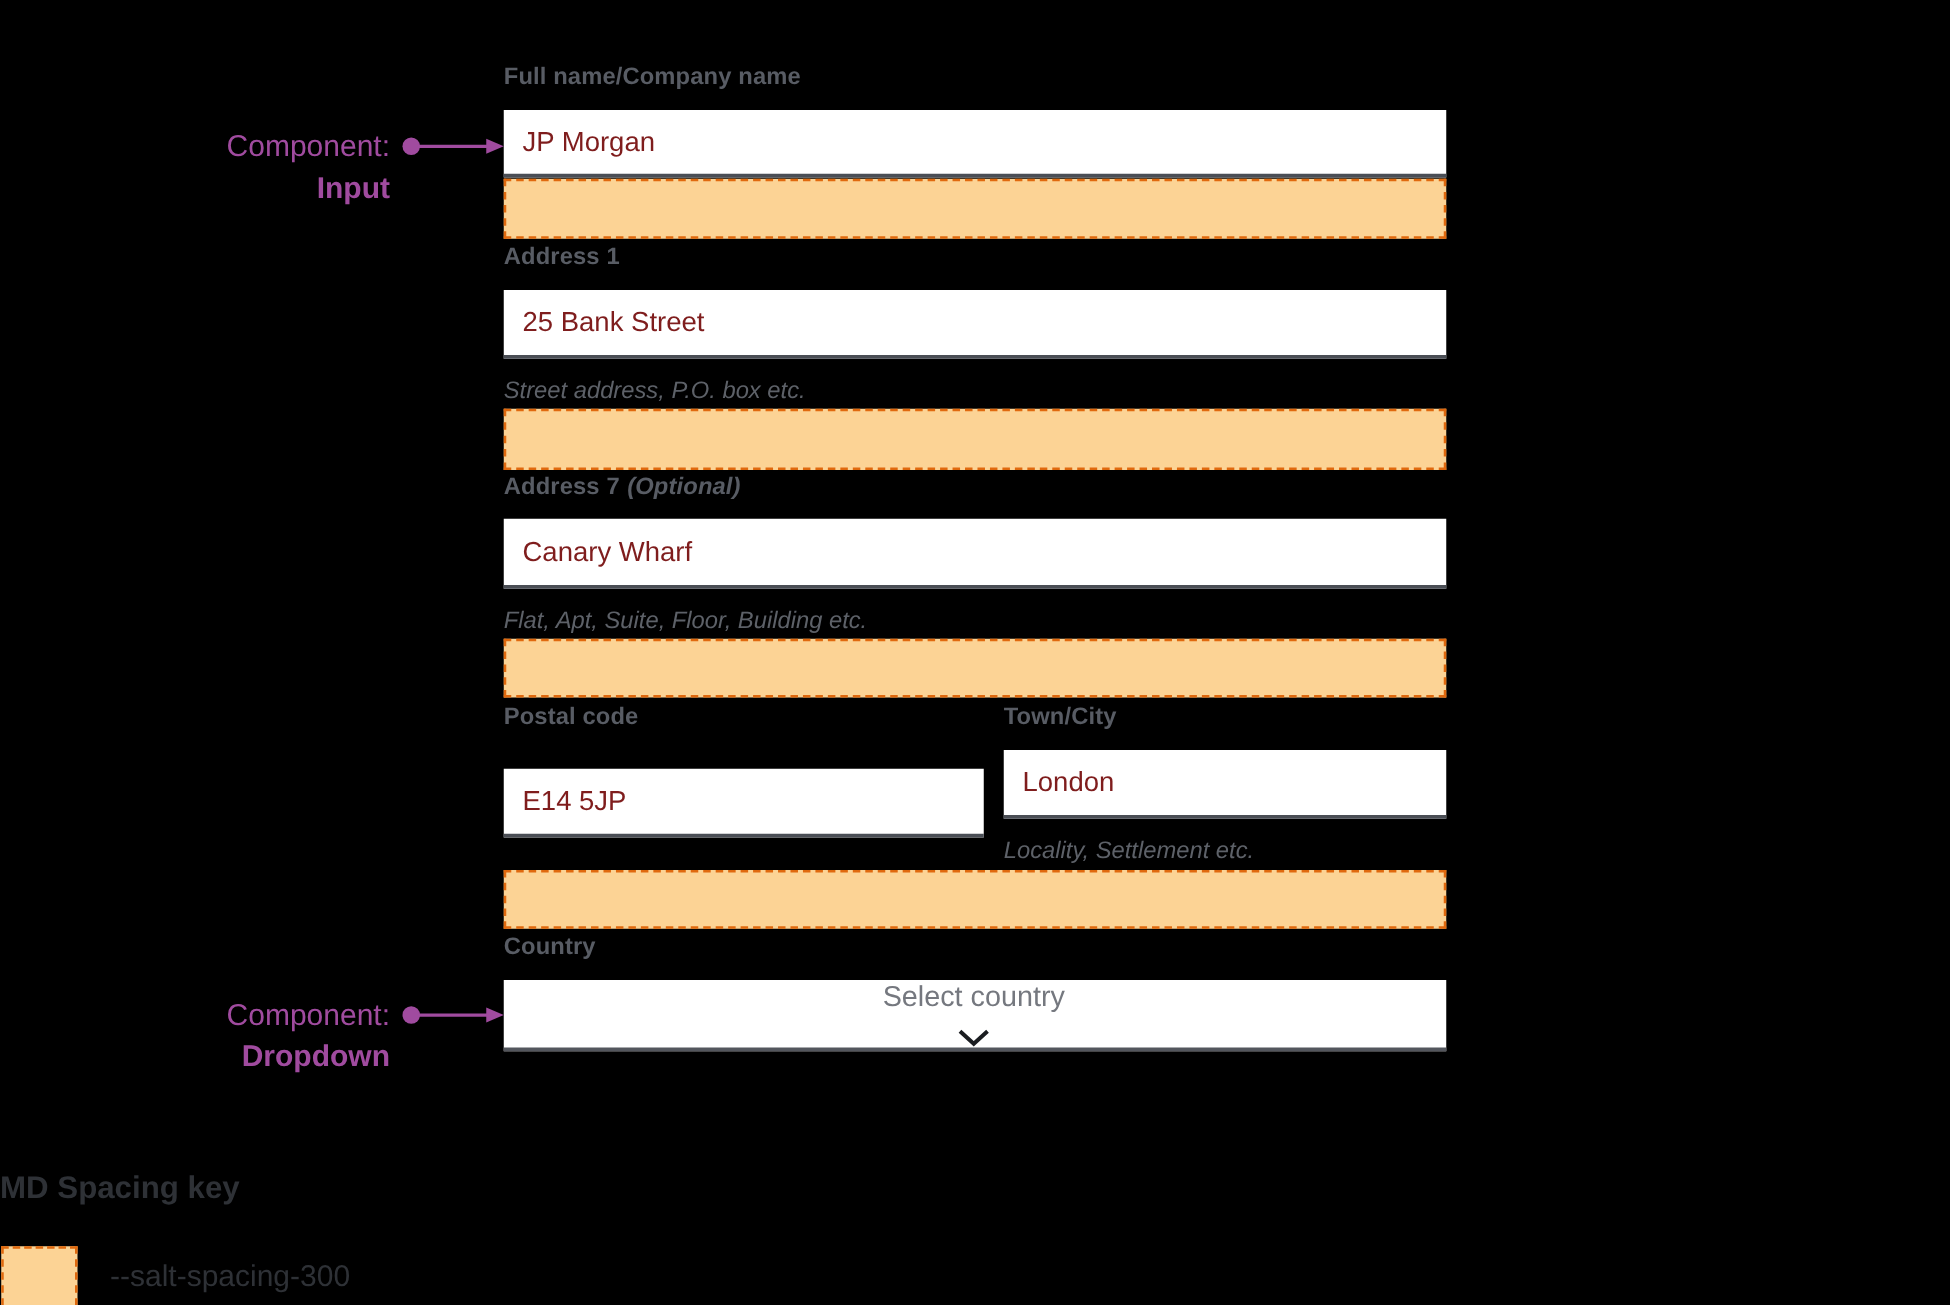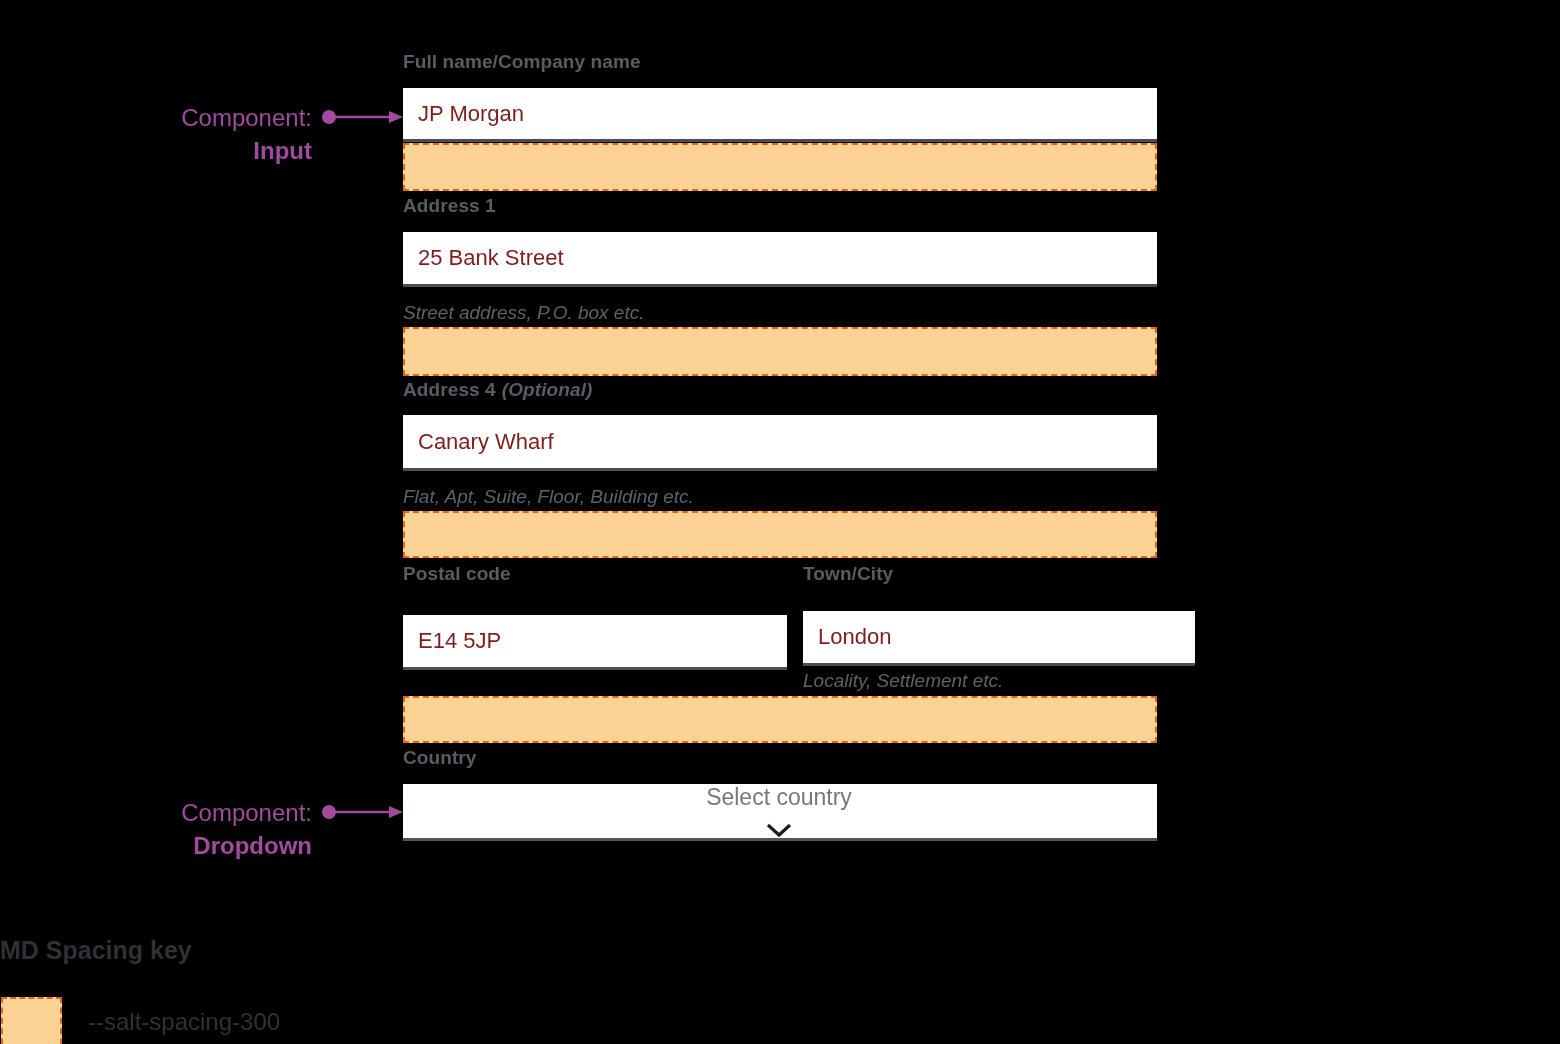--- a/index.html
+++ b/index.html
@@ -53,30 +53,30 @@
   <div class="abs field-label" style="left:403px; top:51px;">Full name/Company name</div>
   <input class="abs text-input" style="left: 403px; top: 88px; width: 754px; height: 54px;" value="JP Morgan">
   <div class="abs spacing-block" style="left:403px; top:143px; width:754px; height:48px;"></div>
 
   <div class="abs field-label" style="left:403px; top:195px;">Address 1</div>
   <input class="abs text-input" style="left: 403px; top: 232px; width: 754px; height: 55px;" value="25 Bank Street">
   <div class="abs helper" style="left:403px; top:302px;">Street address, P.O. box etc.</div>
   <div class="abs spacing-block" style="left:403px; top:327px; width:754px; height:49px;"></div>
 
   <div class="abs field-label" style="left:403px; top:379px;">
-    <span>Address 4</span><span class="optional">(Optional)</span>
+    <span>Address 7</span><span class="optional">(Optional)</span>
   </div>
   <input class="abs text-input" style="left: 403px; top: 415px; width: 754px; height: 56px;" value="Canary Wharf">
   <div class="abs helper" style="left:403px; top:486px;">Flat, Apt, Suite, Floor, Building etc.</div>
   <div class="abs spacing-block" style="left:403px; top:511px; width:754px; height:47px;"></div>
 
   <div class="abs field-label" style="left:403px; top:563px;">Postal code</div>
   <div class="abs field-label" style="left:803px; top:563px;">Town/City</div>
   <input class="abs text-input" style="left: 403px; top: 600px; width: 384px; height: 55px; margin-top: 15px;" value="E14 5JP">
-  <input class="abs text-input" style="left: 803px; top: 600px; width: 392px; height: 55px; margin-top: 11px;" value="London">
+  <input class="abs text-input" style="left: 803px; top: 600px; width: 354px; height: 55px;" value="London">
   <div class="abs helper" style="left:803px; top:670px;">Locality, Settlement etc.</div>
   <div class="abs spacing-block" style="left:403px; top:696px; width:754px; height:47px;"></div>
 
   <div class="abs field-label" style="left:403px; top:747px;">Country</div>
   <div class="abs dropdown" style="left:403px; top:784px; width:754px; height:57px;flex-direction:column;">
     <span class="placeholder">Select country</span>
     <span style="display:flex;">
       <svg width="26" height="15" viewBox="0 0 26 15">
         <polyline points="2,2 13,12 24,2" fill="none" stroke="#1b1d21" stroke-width="3.2"></polyline>
       </svg>

